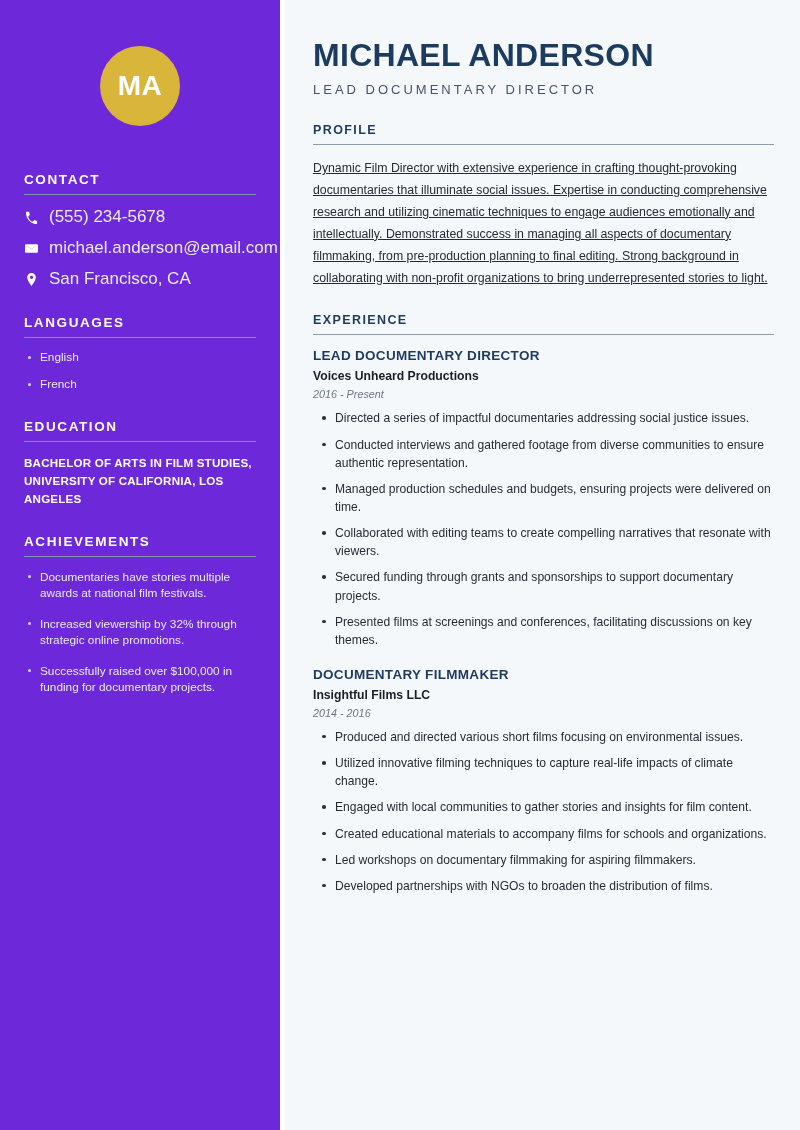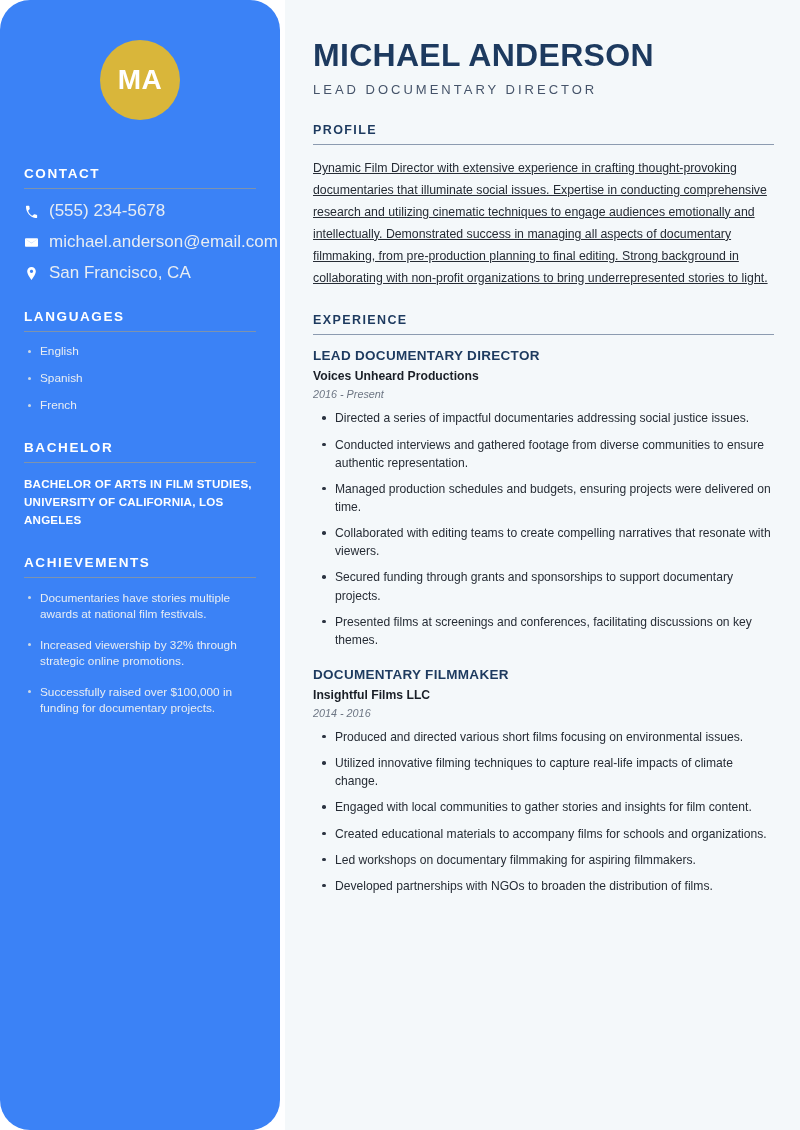--- a/index.html
+++ b/index.html
@@ -8,25 +8,24 @@
     font-family:"Liberation Sans", sans-serif;
     background:#ffffff;
     display:flex;
     overflow:hidden;
   }
 
   
   .sidebar {
     width:280px;
     min-width:280px;
-    background:#3b82f6;
-    color:#ffffff;
-    padding:2px 24px;
+    background:#6d28d9;
+    color:#ffffff;
+    padding:8px 24px;
     position:relative;
-    border-radius:30px;
   }
   .avatar-wrap {
     display:flex;
     justify-content:center;
     padding-top:38px;
     padding-bottom:46px;
   }
   .avatar {
     width:80px; height:80px;
     border-radius:50%;
@@ -214,27 +213,26 @@
       <span>San Francisco, CA</span>
     </div>
   </section>
 
 
   <section class="side-section">
     <div class="side-h">LANGUAGES</div>
     <div class="side-rule"></div>
     <ul class="side-list tight">
       <li>English</li>
-      <li>Spanish</li>
       <li>French</li>
     </ul>
   </section>
 
   <section class="side-section">
-    <div class="side-h">BACHELOR</div>
+    <div class="side-h">EDUCATION</div>
     <div class="side-rule"></div>
     <div class="edu-text">BACHELOR OF ARTS IN FILM STUDIES, UNIVERSITY OF CALIFORNIA, LOS ANGELES</div>
   </section>
 
   <section class="side-section">
     <div class="side-h">ACHIEVEMENTS</div>
     <div class="side-rule"></div>
     <ul class="side-list ach">
       <li>Documentaries have stories multiple awards at national film festivals.</li>
       <li>Increased viewership by 32% through strategic online promotions.</li>

